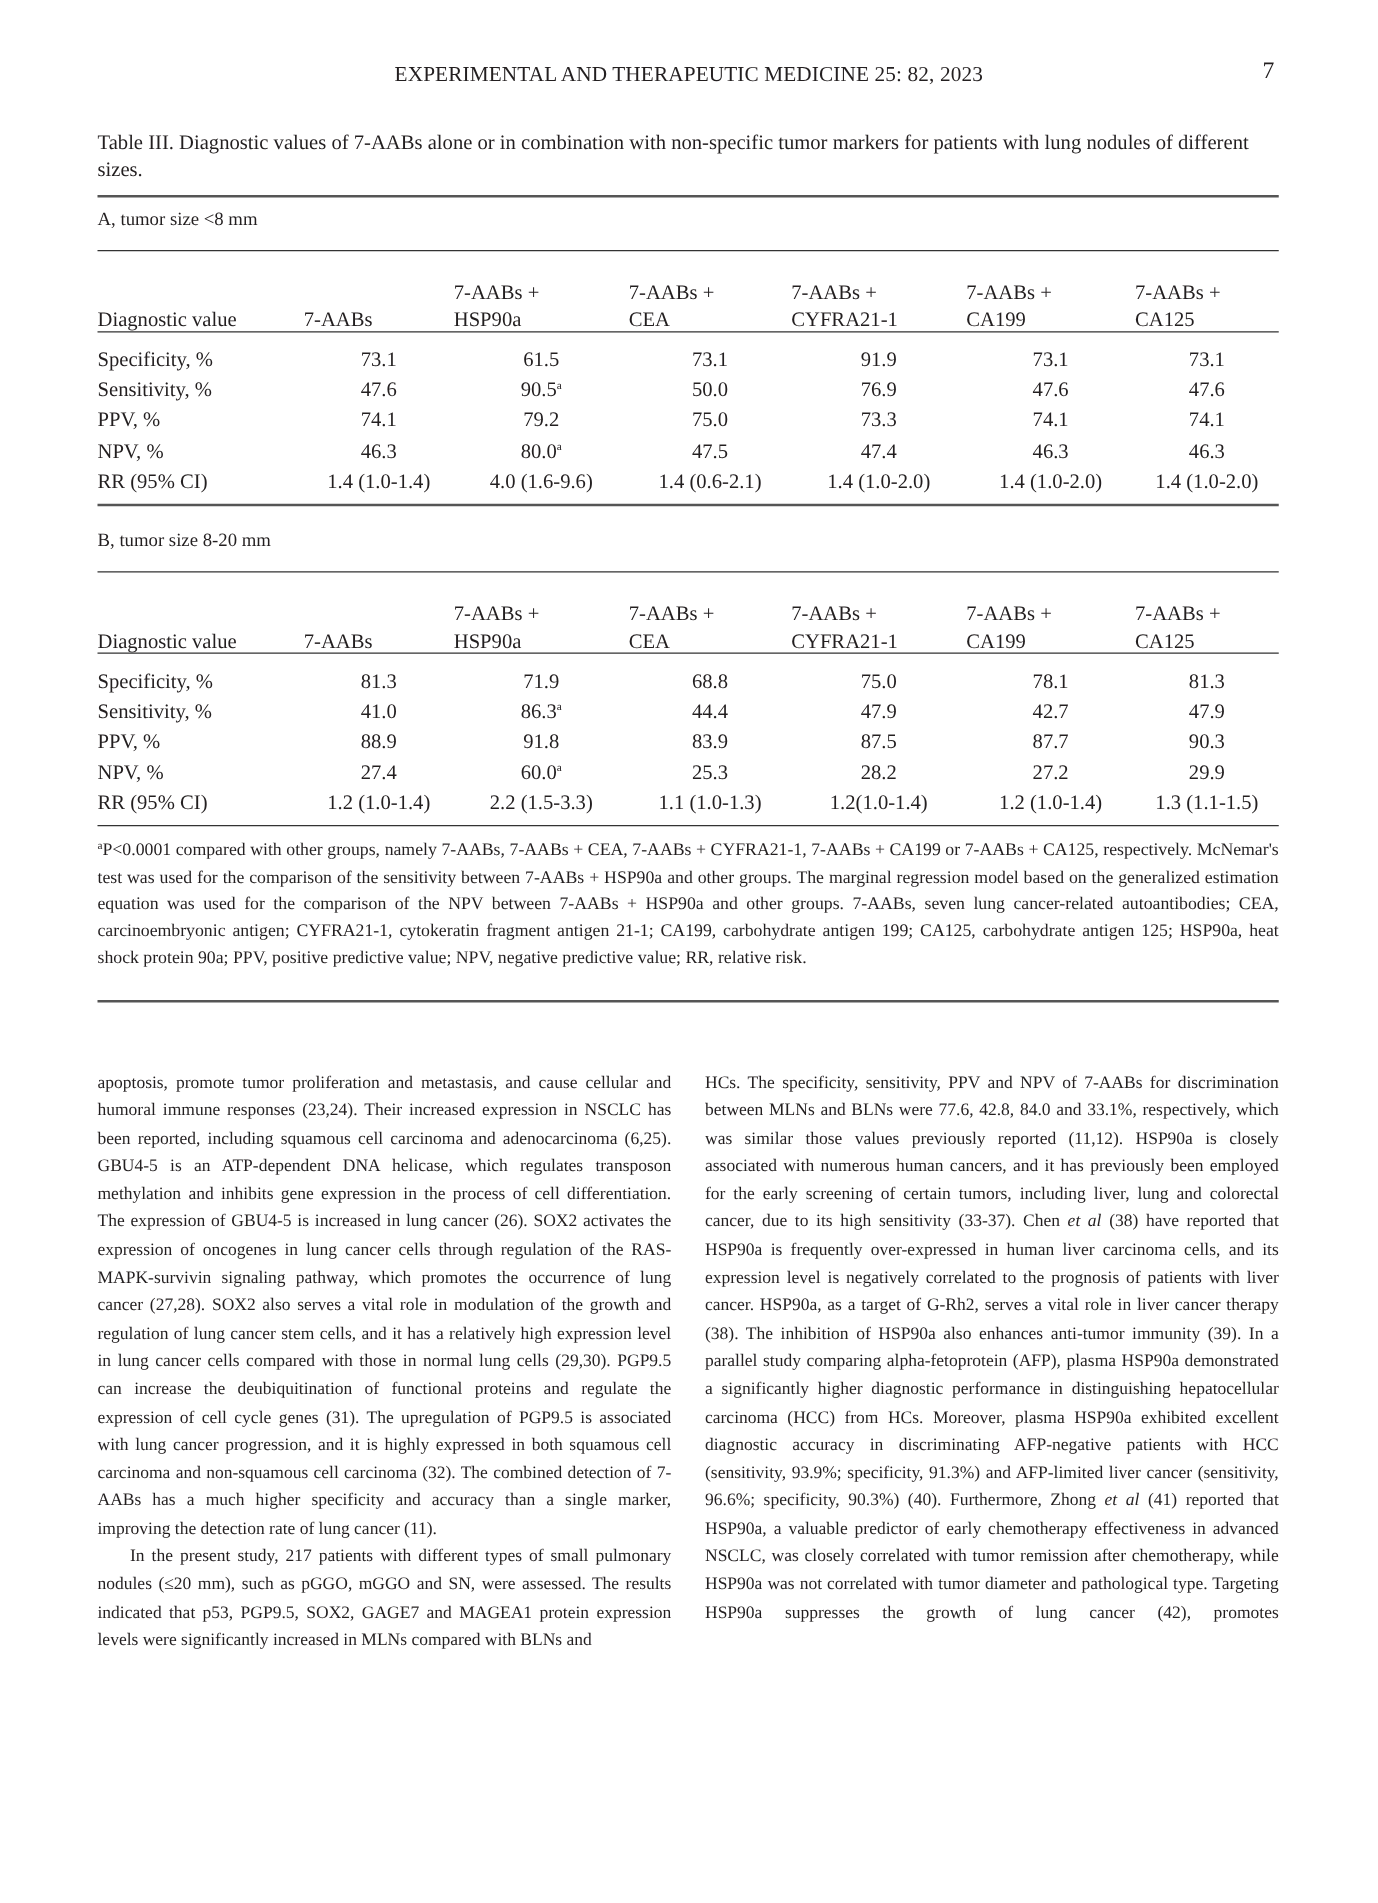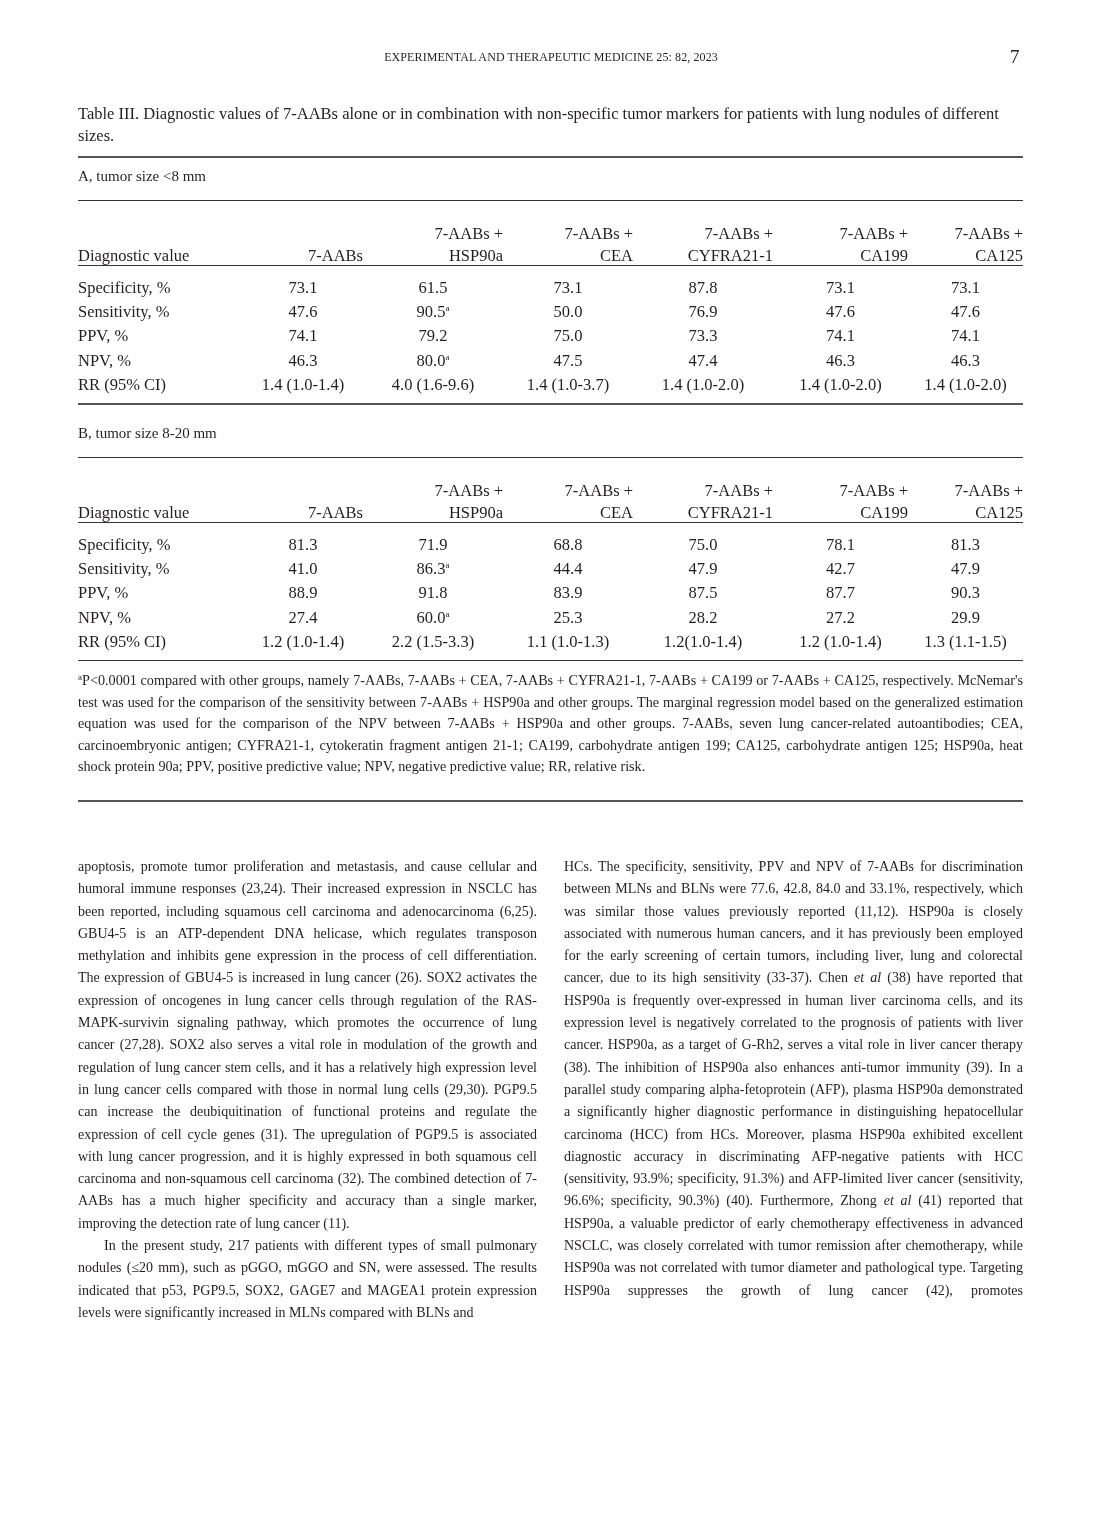--- a/index.html
+++ b/index.html
@@ -2,41 +2,41 @@
 <html><head>
   <meta charset="utf-8">
   <style>
     html, body { margin: 0; padding: 0; background: #ffffff; }
     body {
       width: 1102px; height: 1522px; position: relative; overflow: hidden;
       font-family: "Liberation Serif", "DejaVu Serif", serif; color: #231f20;
     }
     .running-head {
       position: absolute; top: 50px; left: 0; width: 1102px; text-align: center;
-      font-size: 12px; letter-spacing: 0.1px;
+      font-size: 17px; letter-spacing: 0.1px;
     }
     .page-number {
       position: absolute; top: 46px; left: 1010px; font-size: 19px;
     }
     .caption {
       position: absolute; top: 103px; left: 78px; width: 946px;
       font-size: 16.5px; line-height: 22px;
     }
     .rule { position: absolute; left: 78px; width: 945px; background: #333; }
     .rule.thick { height: 2px; background: #555; }
     .rule.thin { height: 1.3px; background: #333; }
     .section-label {
       position: absolute; left: 78px; font-size: 15px;
     }
     table.diag {
       position: absolute; left: 78px; width: 945px; border-collapse: collapse;
       font-size: 16.5px;
     }
     table.diag th, table.diag td { padding: 0; font-weight: normal; }
-    table.diag th { text-align: right; vertical-align: bottom; line-height: 22px; }
+    table.diag th { text-align: left; vertical-align: bottom; line-height: 22px; }
     table.diag th.first, table.diag td.first { text-align: left; }
     table.diag td { text-align: center; line-height: 24.2px; }
     table.diag thead tr { height: 64px; }
     col.c0 { width: 165px; } col.c1 { width: 120px; } col.c2 { width: 140px; }
     col.c3 { width: 130px; } col.c4 { width: 140px; } col.c5 { width: 135px; } col.c6 { width: 115px; }
     sup.note { font-size: 9px; vertical-align: 6px; line-height: 0; }
     .footnote {
       position: absolute; top: 670px; left: 78px; width: 945px;
       font-size: 14.2px; line-height: 21.6px; text-align: justify;
     }
@@ -104,21 +104,21 @@
         </th>
       </tr>
     </thead>
   <tbody>
       <tr style="height: 9px;"></tr>
       <tr>
         <td class="first">Specificity, %</td>
         <td><span>73.1</span></td>
         <td><span>61.5</span></td>
         <td><span>73.1</span></td>
-        <td><span>87.8</span></td>
+        <td><span>91.9</span></td>
         <td><span>73.1</span></td>
         <td><span>73.1</span></td>
       </tr>
       <tr>
         <td class="first">Sensitivity, %</td>
         <td><span>47.6</span></td>
         <td><span>90.5</span><sup class="note">a</sup></td>
         <td><span>50.0</span></td>
         <td><span>76.9</span></td>
         <td><span>47.6</span></td>
@@ -139,21 +139,21 @@
         <td><span>80.0</span><sup class="note">a</sup></td>
         <td><span>47.5</span></td>
         <td><span>47.4</span></td>
         <td><span>46.3</span></td>
         <td><span>46.3</span></td>
       </tr>
       <tr>
         <td class="first">RR (95% CI)</td>
         <td><span>1.4 (1.0-1.4)</span></td>
         <td><span>4.0 (1.6-9.6)</span></td>
-        <td><span>1.4 (1.0-3.7)</span></td>
+        <td><span>1.4 (0.6-2.1)</span></td>
         <td><span>1.4 (1.0-2.0)</span></td>
         <td><span>1.4 (1.0-2.0)</span></td>
         <td><span>1.4 (1.0-2.0)</span></td>
       </tr>
     </tbody>
 </table>
 <div class="rule thin" style="top:265px;"></div>
 <div class="rule thick" style="top:403px;"></div>
 
 <div class="section-label" style="top:425px;">B, tumor size 8-20 mm</div>

